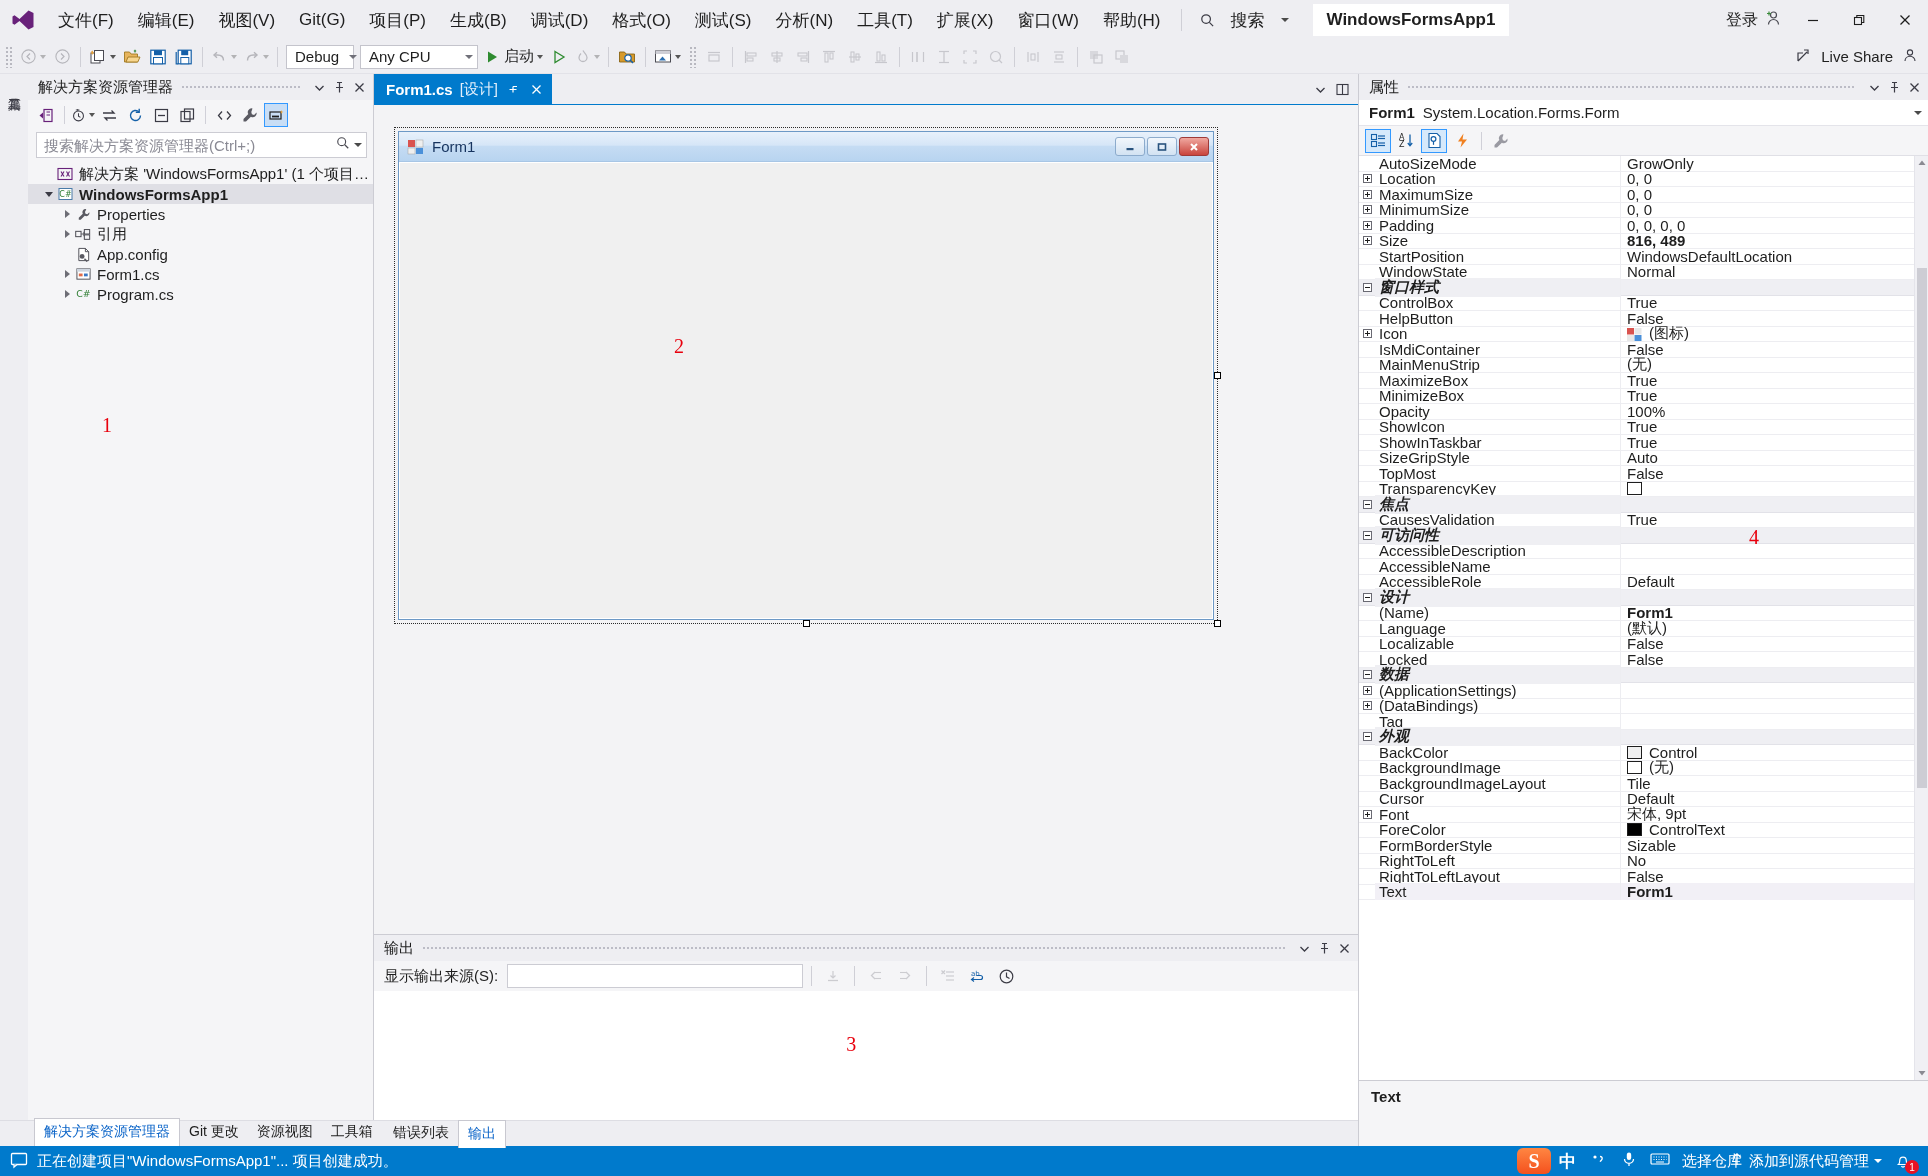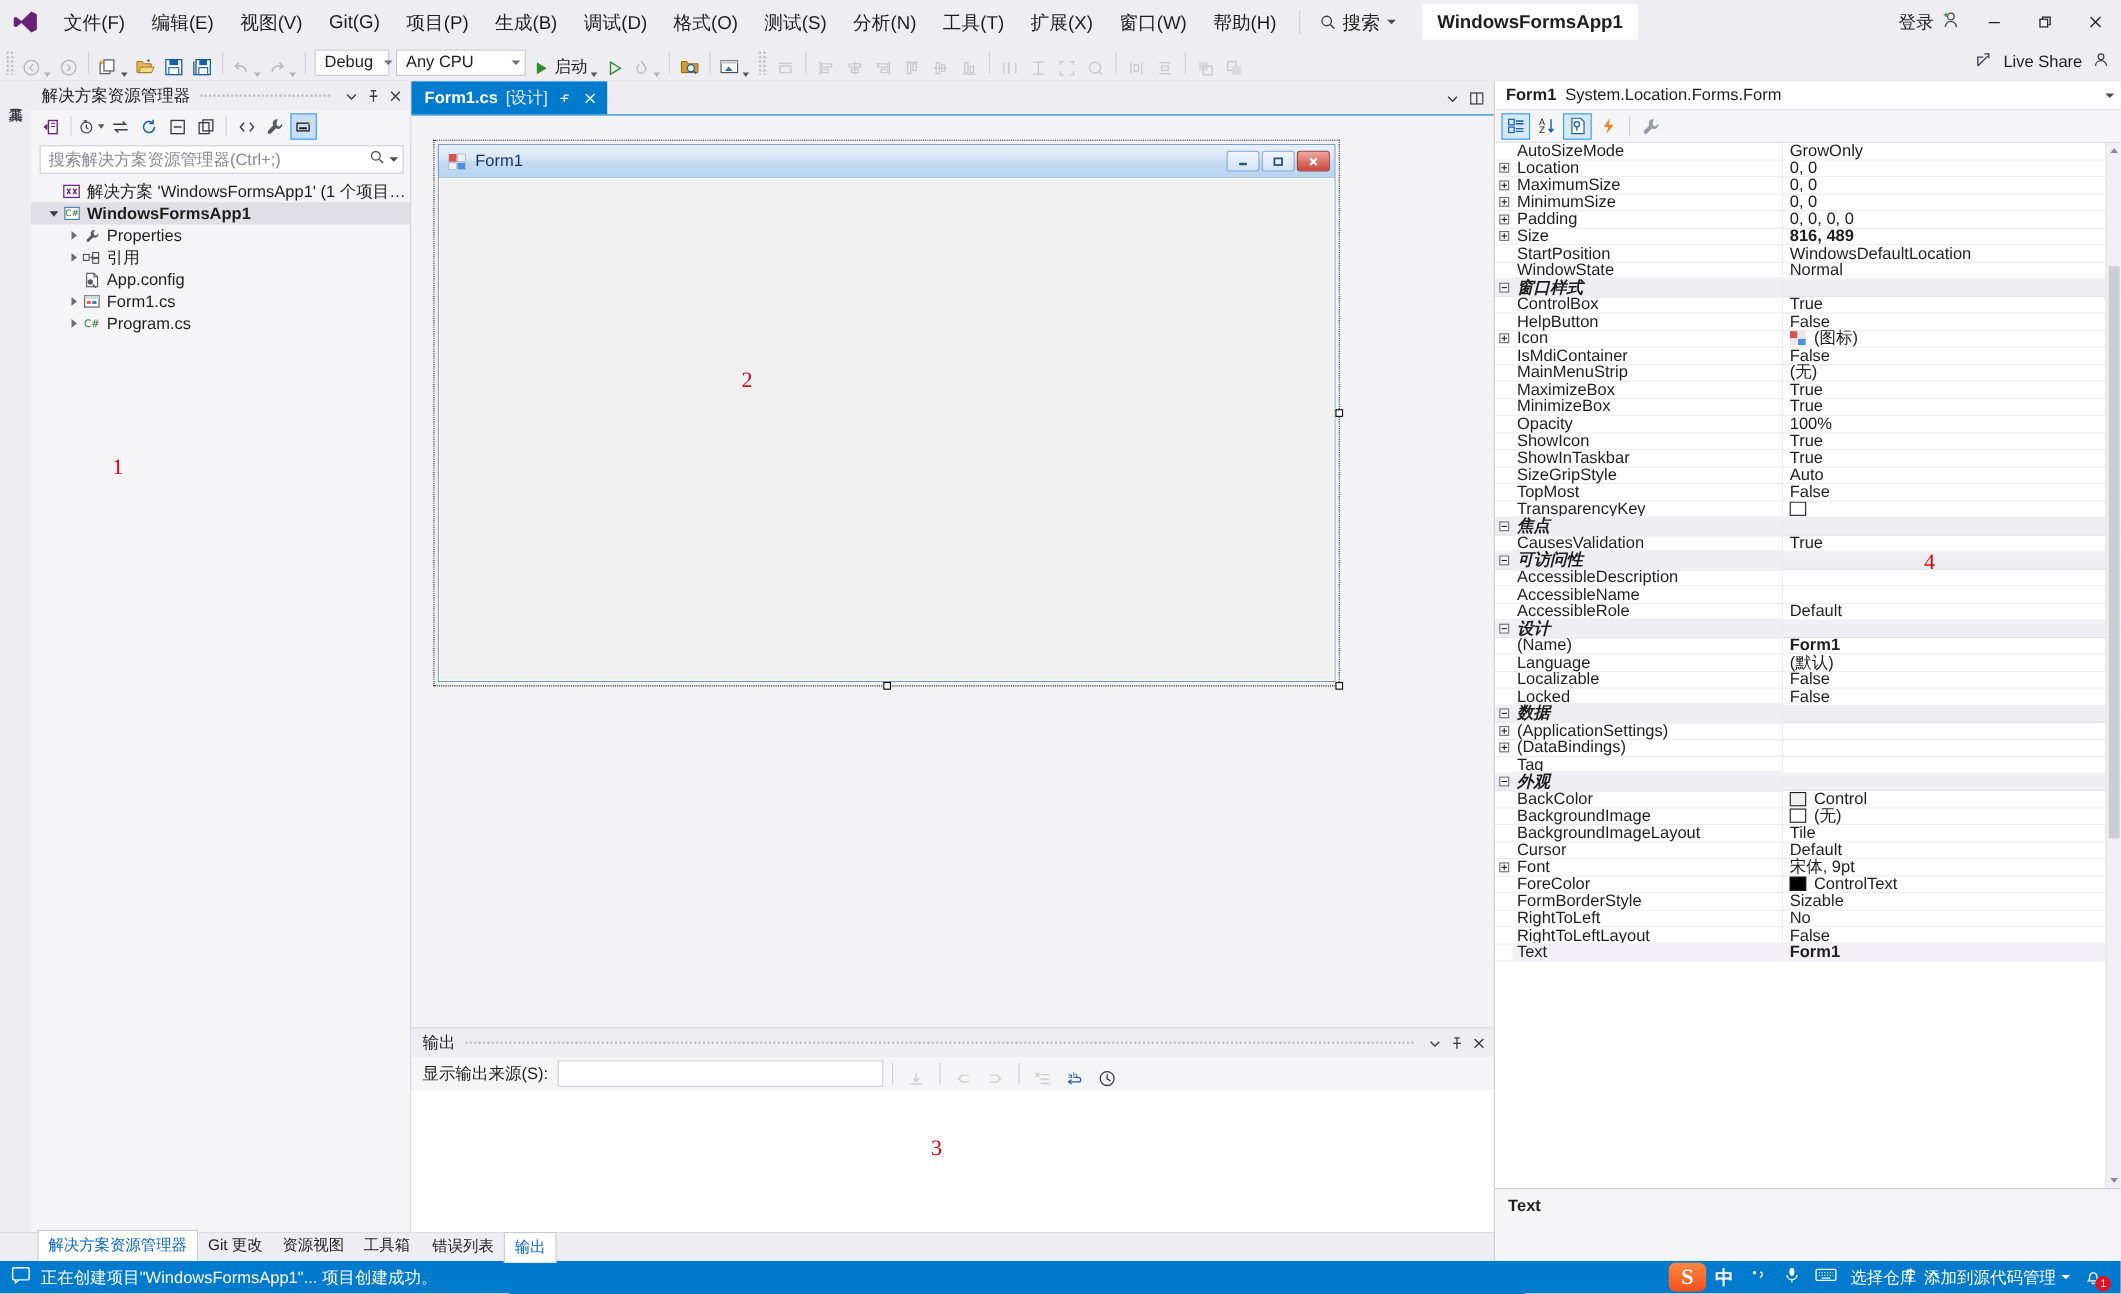--- a/index.html
+++ b/index.html
@@ -32,21 +32,21 @@
   .vs-logo svg { display:block; }
   .menubar { display: flex; align-items: flex-end; height: 40px; margin-left: 6px; }
   .menu-item {
     font-size: 17px; color: #1e1e1e;
     padding: 0 12px; height: 40px;
     display: flex; align-items: center;
     white-space: nowrap; cursor: default;
   }
   .menu-sep { width: 1px; height: 22px; background: #cfcfd6; margin: 0 8px; }
   .search-box {
-    display: flex; align-items: center; gap: 6px;
+    display: flex; align-items: center; gap: 16px;
     font-size: 17px; color: #1e1e1e;
     padding: 0 10px; height: 30px; cursor: default;
   }
   .search-box .mag { width:15px;height:15px; display:inline-block; }
   .caret-dn {
     width: 0; height: 0;
     border-left: 4px solid transparent; border-right: 4px solid transparent;
     border-top: 4px solid #4a4a4a; display:inline-block;
   }
   .sol-name {
@@ -77,21 +77,21 @@
     position: relative;
     border-bottom: 1px solid #e2e2e8;
   }
   .grip {
     width: 9px; height: 22px; margin: 0 3px 0 5px;
     background-image: radial-gradient(circle, #b8b8c0 1px, transparent 1.2px);
     background-size: 4px 4px;
   }
   .tb-btn {
     height: 26px; min-width: 26px;
-    display: flex; align-items: flex-end; justify-content: center;
+    display: flex; align-items: center; justify-content: center;
     padding: 0 3px; cursor: default; position: relative;
   }
   .tb-btn.dis { opacity: .38; }
   .tb-sep { width:1px; height:20px; background:#cfcfd6; margin: 0 5px; }
   .tb-drop {
     width: 0; height: 0;
     border-left: 3.5px solid transparent; border-right: 3.5px solid transparent;
     border-top: 4px solid #555; margin-left: 3px;
   }
   .combo {
@@ -1027,20 +1027,40 @@
           <div class="marker-center" style="left:48%; top:42px;">3</div>
         </div>
         <div class="out-bottom-tabs">
           <div class="btab">错误列表</div>
           <div class="btab sel">输出</div>
         </div>
       </div>
     </div>
 
     <div class="prop-panel">
+      <div class="panel-head">
+        <span class="panel-title">属性</span>
+        <span class="dotfill"></span>
+        <span class="ph-btn">
+          <svg width="11" height="11" viewBox="0 0 11 11">
+              <path d="M1.5 4 L5.5 8 L9.5 4" fill="none" stroke="#3b3b45" stroke-width="1.3"></path>
+            </svg>
+        </span>
+        <span class="ph-btn">
+          <svg width="13" height="13" viewBox="0 0 13 13">
+              <path d="M4 1.5h5M6.5 1.5v5M3 6.5h7M6.5 6.5v5" fill="none" stroke="#3b3b45" stroke-width="1.2"></path>
+            </svg>
+        </span>
+        <span class="ph-btn">
+          <svg width="11" height="11" viewBox="0 0 11 11">
+              <line x1="1.5" y1="1.5" x2="9.5" y2="9.5" stroke="#3b3b45" stroke-width="1.3"></line>
+              <line x1="9.5" y1="1.5" x2="1.5" y2="9.5" stroke="#3b3b45" stroke-width="1.3"></line>
+            </svg>
+        </span>
+      </div>
 
       <div class="prop-obj">
         <span class="po-name">Form1</span>
         <span class="po-type">System.Location.Forms.Form</span>
         <span class="po-arrow caret-dn"></span>
       </div>
 
       <div class="prop-toolbar">
         <div class="pt-btn active">
           <svg width="17" height="17" viewBox="0 0 17 17">

